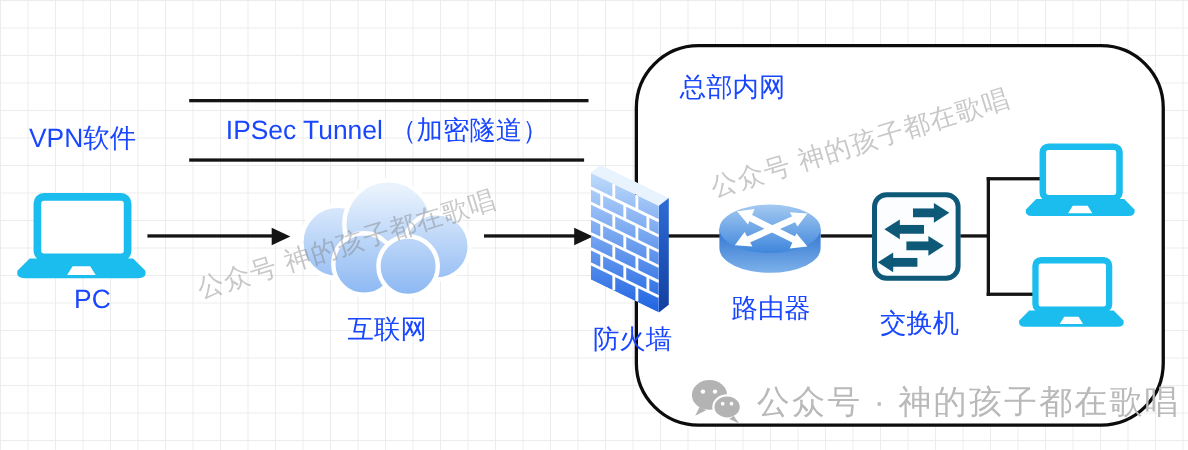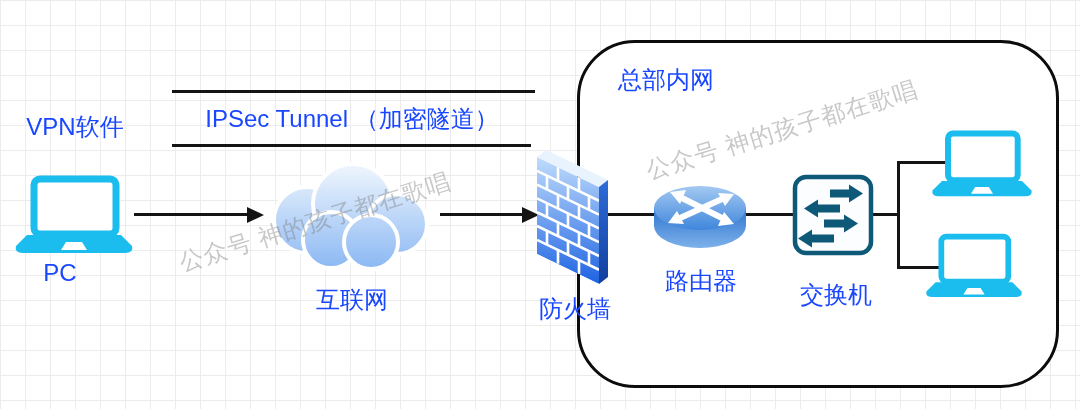--- a/index.html
+++ b/index.html
@@ -52,21 +52,21 @@
   <div class="abs hline" style="left:172px;top:144px;width:359px;"></div>
   <div class="abs lbl center" style="left:75px;top:116px;">VPN软件</div>
 
   <div class="abs lbl center" style="left:352px;top:108px;">IPSec Tunnel （加密隧道）</div>
 
   <svg class="abs node" style="left:14px;top:174px;" width="120" height="82" viewBox="0 0 120 80">
     <rect x="20" y="4" width="82" height="55" rx="6" fill="#ffffff" stroke="#1bbcee" stroke-width="7"></rect>
     <path d="M13,60 L107,60 L118,71 Q120,78 111,78 L9,78 Q0,78 2,71 Z" fill="#1bbcee"></path>
     <path d="M47,75 L73,75 L68,67 L52,67 Z" fill="#ffffff"></path>
   </svg>
-  <div class="abs lbl center" style="left:60px;top:262px;">PC</div>
+  <div class="abs lbl center" style="left:84px;top:262px;">PC</div>
 
   <div class="abs hline" style="left:134px;top:213px;width:115px;"></div>
   <div class="abs arrowhead" style="left:247px;top:207px;"></div>
 
   <svg class="abs node" style="left:255px;top:158px;" width="190" height="114" viewBox="0 0 190 114">
     <defs>
       <linearGradient id="cg" gradientUnits="userSpaceOnUse" x1="0" y1="12" x2="0" y2="110">
         <stop offset="0" stop-color="#eaf3fd"></stop>
           <stop offset="1" stop-color="#8cb8f3"></stop>
       </linearGradient>
@@ -186,14 +186,27 @@
 
   <svg class="abs node" style="left:925px;top:224px;" width="98" height="84" viewBox="0 0 120 80">
     <rect x="20" y="4" width="82" height="55" rx="6" fill="#ffffff" stroke="#1bbcee" stroke-width="7"></rect>
     <path d="M13,60 L107,60 L118,71 Q120,78 111,78 L9,78 Q0,78 2,71 Z" fill="#1bbcee"></path>
     <path d="M47,75 L73,75 L68,67 L52,67 Z" fill="#ffffff"></path>
   </svg>
 
   <div class="abs wm-diag" style="left:315px;top:222px;">公众号 神的孩子都在歌唱</div>
   <div class="abs wm-diag" style="left:782px;top:130px;">公众号 神的孩子都在歌唱</div>
 
+  <div class="abs wm-bottom" style="left:628px;top:344px;">
+    <svg width="48" height="42" viewBox="0 0 48 42">
+      <ellipse cx="17" cy="15" rx="16" ry="13.5" fill="#b3b3b3"></ellipse>
+      <path d="M8,26 L4,34 L14,29 Z" fill="#b3b3b3"></path>
+      <ellipse cx="33" cy="26" rx="12.5" ry="10.5" fill="#b3b3b3" stroke="#ffffff" stroke-width="2"></ellipse>
+      <path d="M39,34 L44,41 L35,37 Z" fill="#b3b3b3"></path>
+      <circle cx="11" cy="12" r="2" fill="#ffffff"></circle>
+      <circle cx="22" cy="12" r="2" fill="#ffffff"></circle>
+      <circle cx="29" cy="23" r="1.7" fill="#ffffff"></circle>
+      <circle cx="37" cy="23" r="1.7" fill="#ffffff"></circle>
+    </svg>
+    <span>公众号 · 神的孩子都在歌唱</span>
+  </div>
 
 </div>
 
 </body></html>

